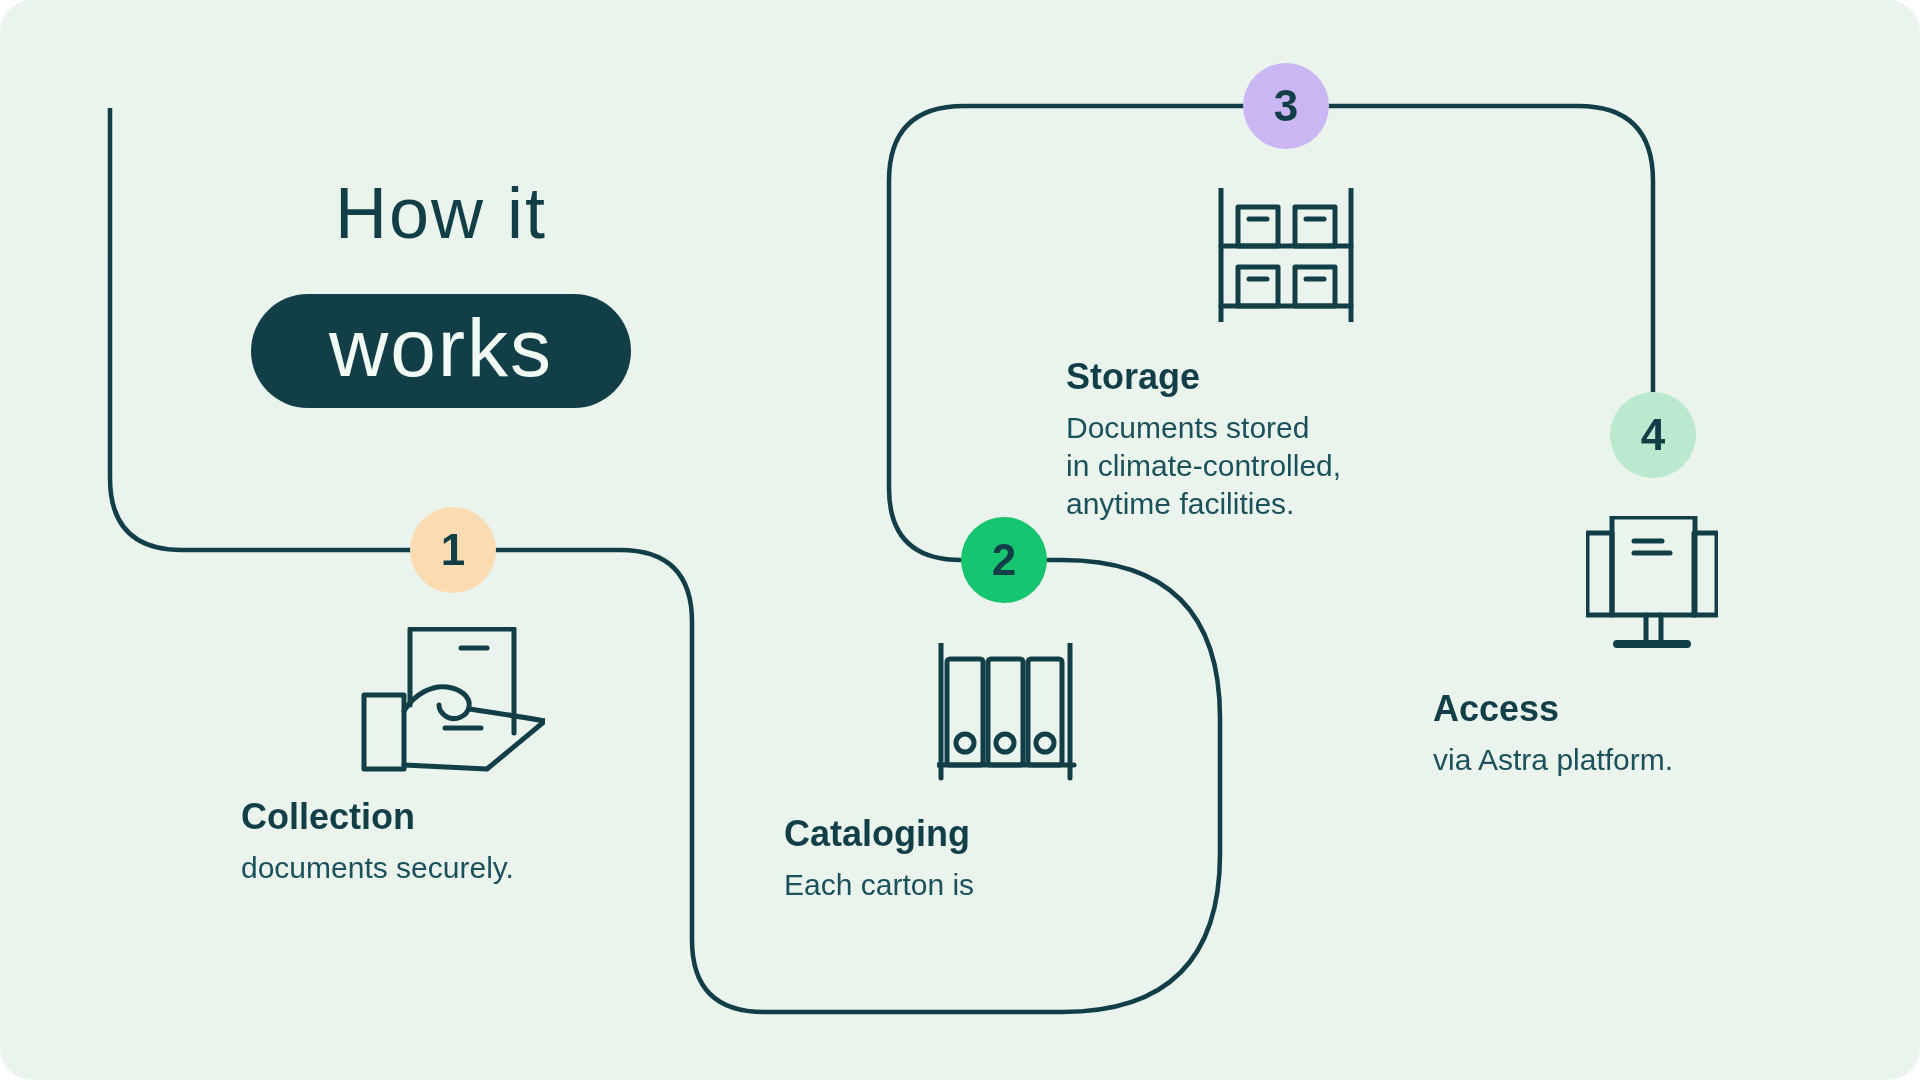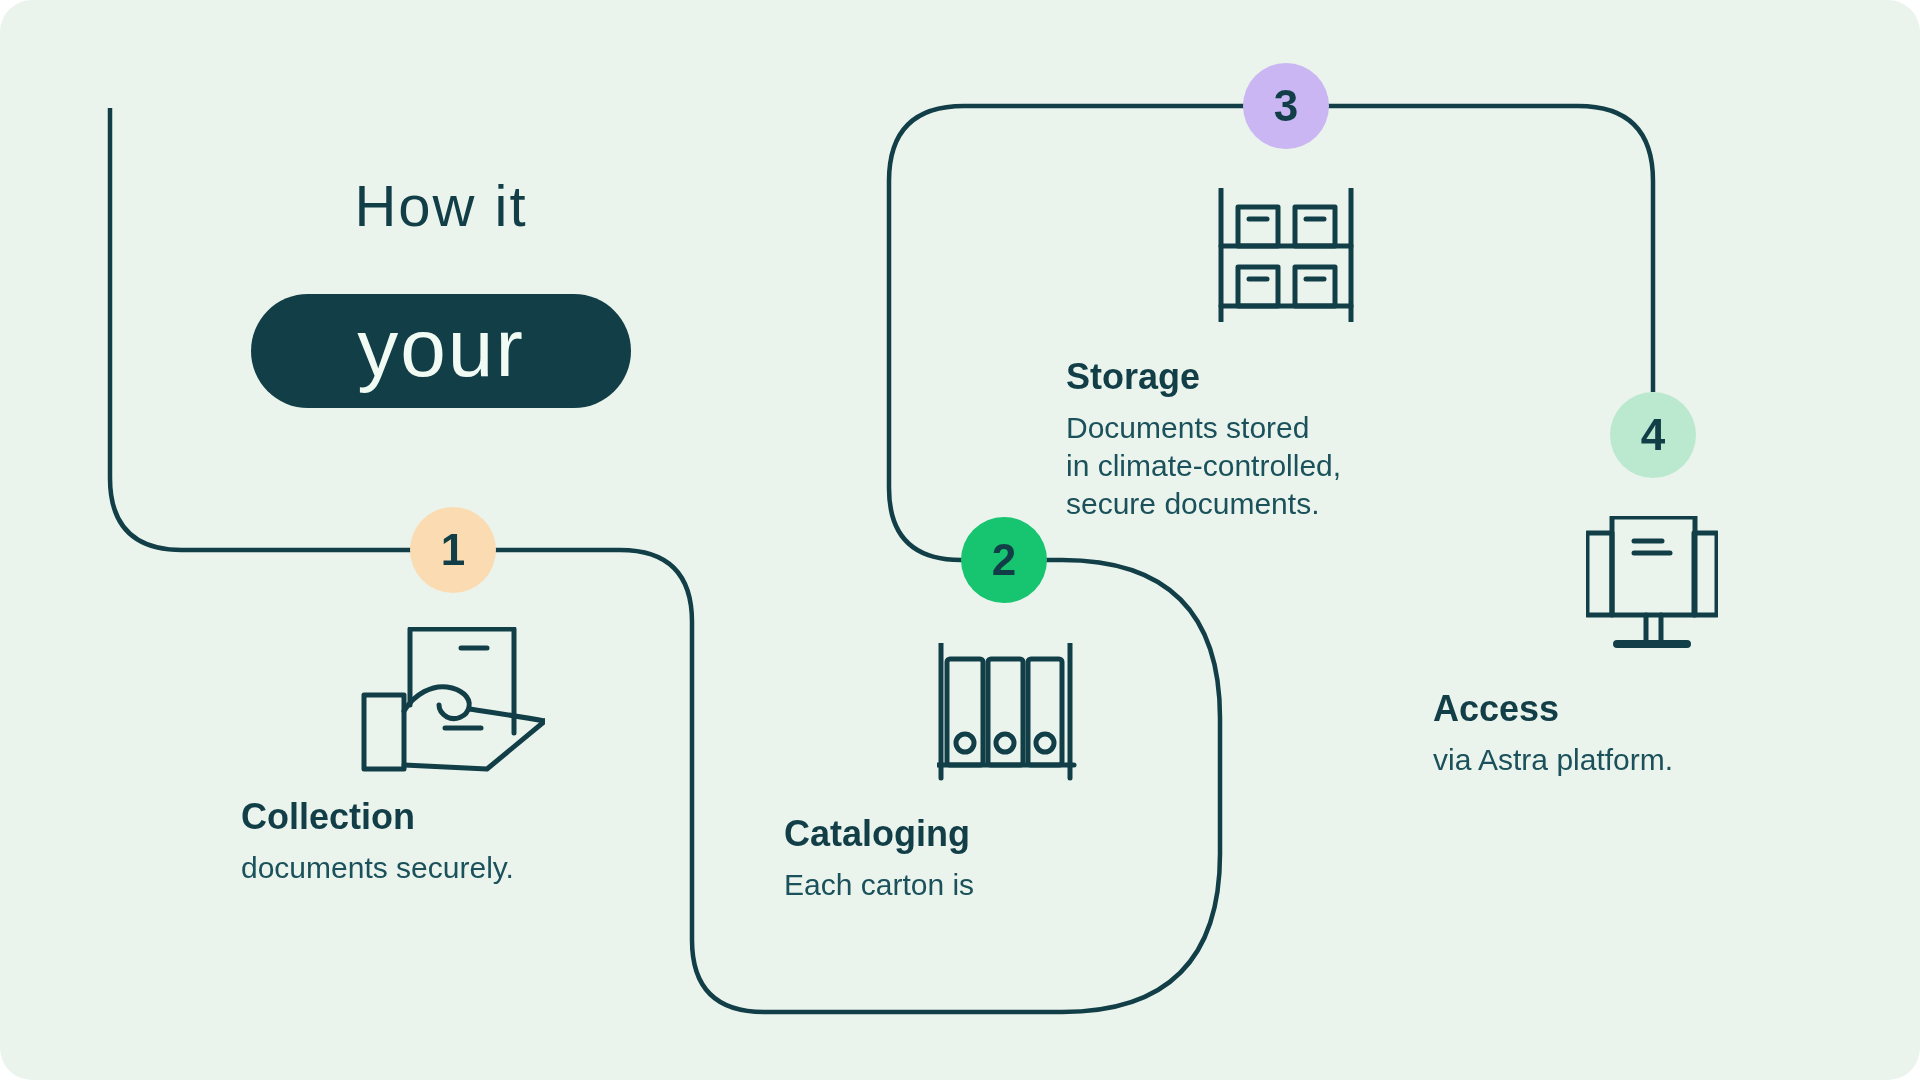--- a/index.html
+++ b/index.html
@@ -2,21 +2,21 @@
 <html><head>
 <meta charset="utf-8">
 <style>
   html,body{margin:0;padding:0;background:#ffffff;}
   body{width:1920px;height:1080px;position:relative;font-family:"Liberation Sans","DejaVu Sans",sans-serif;}
   .canvas{position:absolute;inset:0;background:#eaf4ec;border-radius:32px;overflow:hidden;}
   .connector{position:absolute;left:0;top:0;width:1920px;height:1080px;}
   .connector path{fill:none;stroke:#113e47;stroke-width:4.5;}
 
   .title-line{position:absolute;left:241px;top:172px;width:400px;text-align:center;
-    font-size:58px;font-weight:400;color:#113e47;letter-spacing:2px;}
+    font-size:72px;font-weight:400;color:#113e47;letter-spacing:2px;}
   .title-pill{position:absolute;left:251px;top:294px;width:380px;height:114px;border-radius:60px;
     background:#113e47;display:flex;align-items:center;justify-content:center;}
   .title-pill span{color:#f2faf4;font-size:82px;font-weight:400;letter-spacing:2px;margin-top:-6px;}
 
   .badge{position:absolute;width:86px;height:86px;border-radius:50%;
     display:flex;align-items:center;justify-content:center;
     font-size:44px;font-weight:700;color:#113e47;}
   .badge-1{left:410px;top:507px;background:#fbdcb2;}
   .badge-2{left:961px;top:517px;background:#17c46f;}
   .badge-3{left:1243px;top:63px;background:#c9b6f2;}
@@ -45,21 +45,21 @@
 
   <svg class="connector" viewBox="0 0 1920 1080">
     <path d="M110,108 L110,478 Q110,550 182,550 L620,550 Q692,550 692,622 L692,940
              Q692,1012 764,1012 L1062,1012 Q1220,1012 1220,854 L1220,718
              Q1220,560 1062,560 L961,560 Q889,560 889,488 L889,181
              Q889,106 964,106 L1578,106 Q1653,106 1653,181 L1653,392"></path>
   </svg>
 
   <div class="title-line">How it</div>
   <div class="title-pill">
-    <span>your</span>
+    <span>works</span>
   </div>
 
   <div class="badge badge-1">
     <span>1</span>
   </div>
   <div class="badge badge-2">
     <span>2</span>
   </div>
   <div class="badge badge-3">
     <span>3</span>
@@ -123,21 +123,21 @@
 
   <div class="step-text step-2-text">
     <div class="h">Cataloging</div>
     <div class="line">Each carton is</div>
   </div>
 
   <div class="step-text step-3-text">
     <div class="h">Storage</div>
     <div class="line">Documents stored</div>
     <div class="line">in climate-controlled,</div>
-    <div class="line">secure documents.</div>
+    <div class="line">anytime facilities.</div>
   </div>
 
   <div class="step-text step-4-text">
     <div class="h">Access</div>
     <div class="line">via Astra platform.</div>
   </div>
 
 </div>
 
 </body></html>

